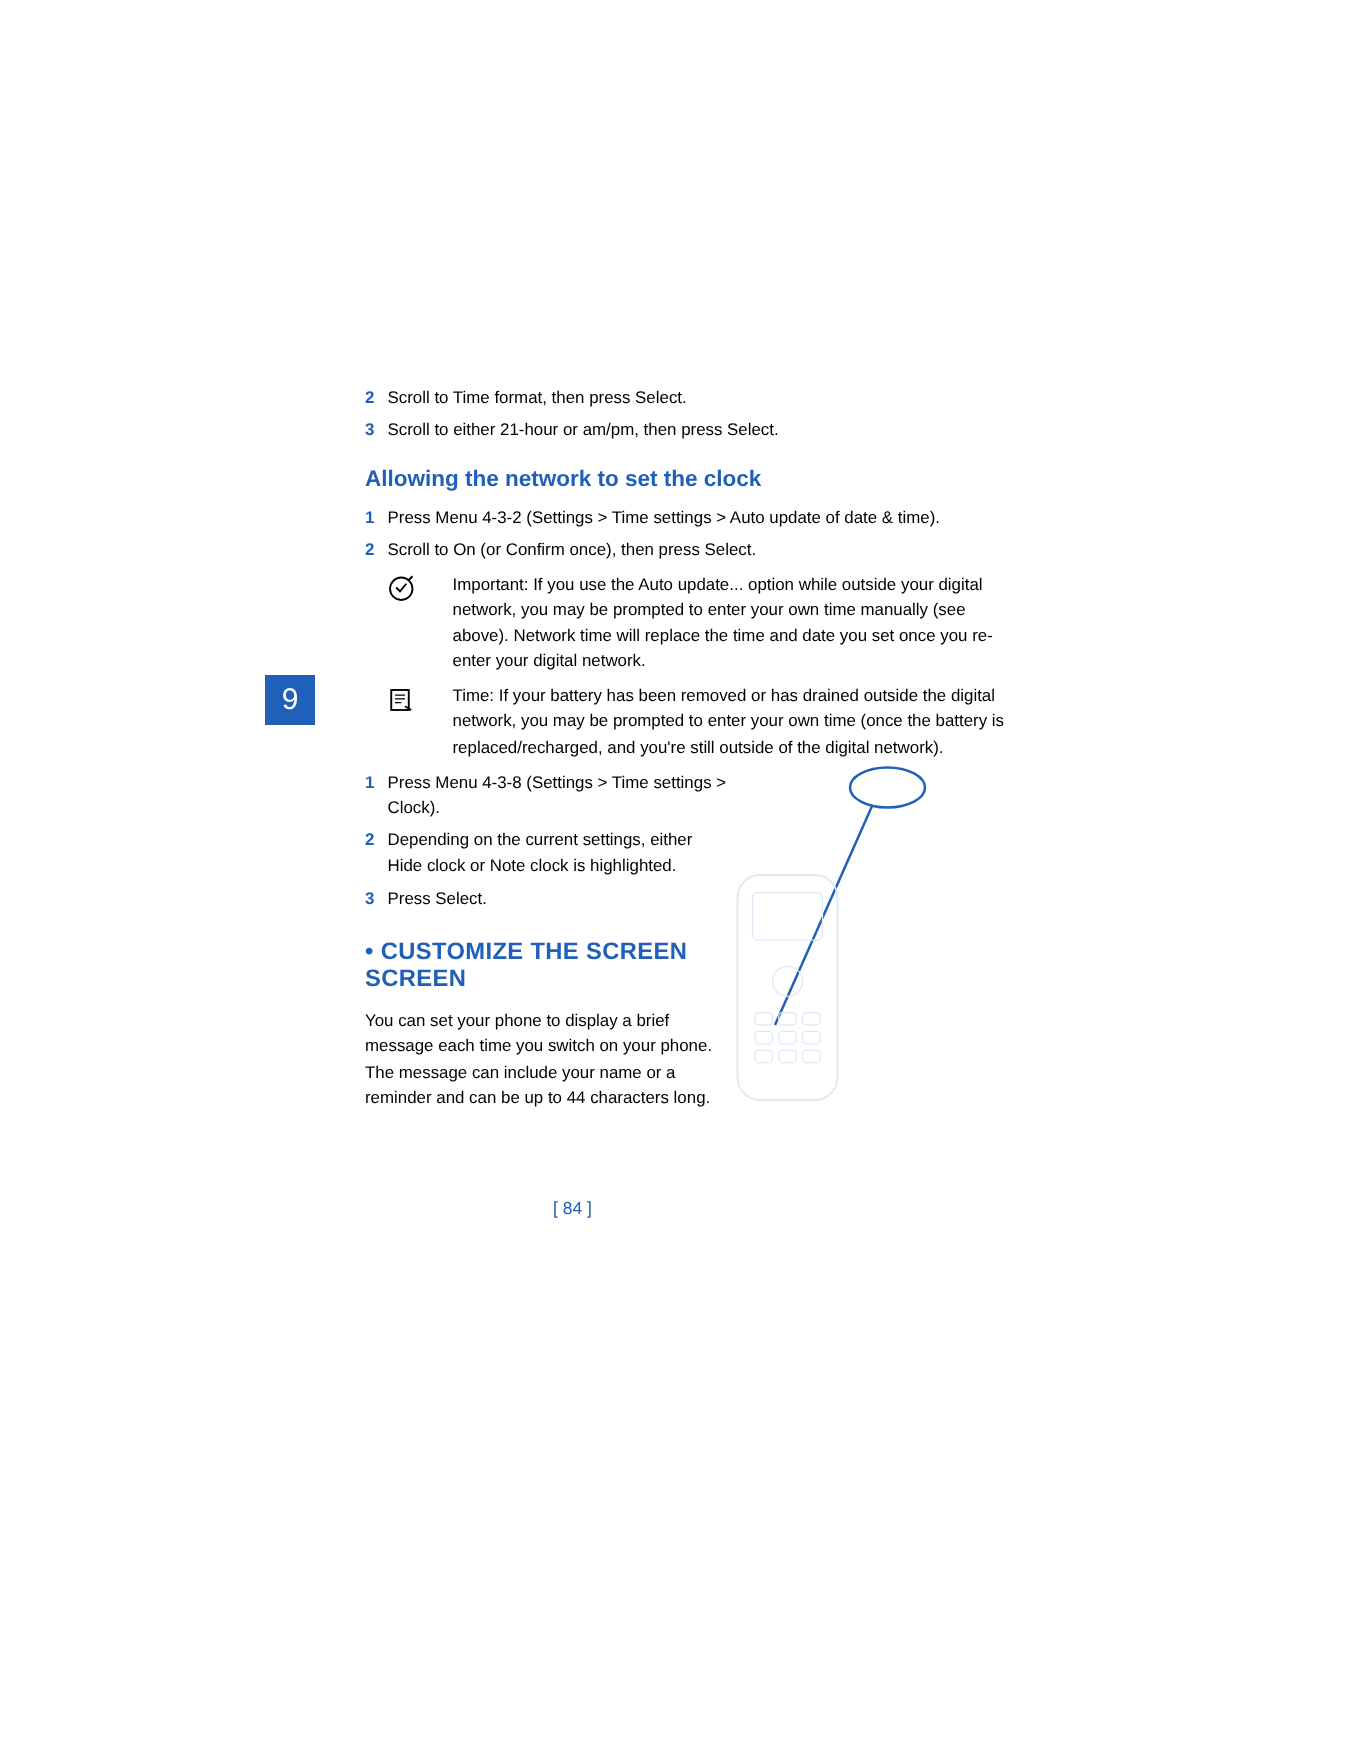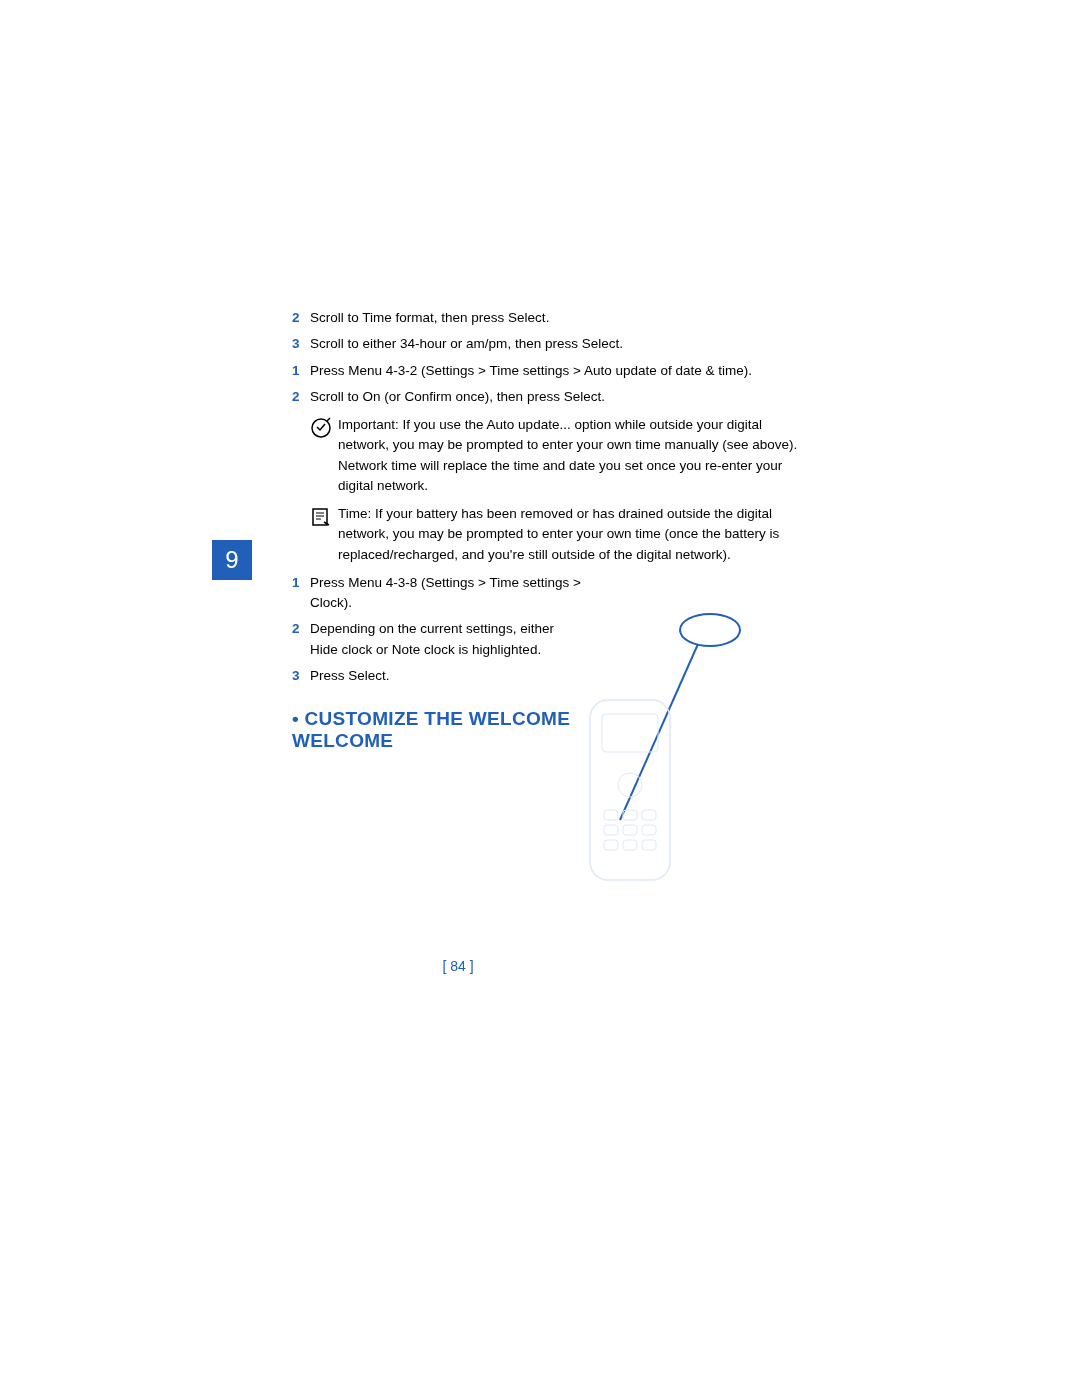--- a/index.html
+++ b/index.html
@@ -40,20 +40,21 @@
     color: #2060b8;
     font-weight: bold;
     font-size: 18px;
     margin-top: 18px;
     margin-bottom: 10px;
   }
   .note-row {
     display: flex;
     margin-top: 8px;
     margin-bottom: 8px;
+    gap: 24px;
   }
   .note-icon {
     width: 28px;
     flex-shrink: 0;
     padding-top: 2px;
   }
   .note-text {
     flex: 1;
     font-size: 13.5px;
     line-height: 1.5;
@@ -111,24 +112,25 @@
 
 <div class="content">
 
   <ul class="step-list">
     <li class="step">
       <span class="step-num">2</span>
       <span class="step-text">Scroll to <span class="bold">Time format</span>, then press <span class="bold">Select</span>.</span>
     </li>
     <li class="step">
       <span class="step-num">3</span>
-      <span class="step-text">Scroll to either <span class="bold">34-hour</span> or <span class="bold">am/pm</span>, then press <span class="bold">Select</span>.</span>
+      <span class="step-text">Scroll to either <span class="bold">21-hour</span> or <span class="bold">am/pm</span>, then press <span class="bold">Select</span>.</span>
     </li>
   </ul>
 
+  <div class="subheading">Allowing the network to set the clock</div>
 
   <ul class="step-list">
     <li class="step">
       <span class="step-num">1</span>
       <span class="step-text">Press <span class="bold">Menu 4-3-2</span> (<span class="bold">Settings &gt; Time settings &gt; Auto update of date &amp; time</span>).</span>
     </li>
     <li class="step">
       <span class="step-num">2</span>
       <span class="step-text">Scroll to <span class="bold">On</span> (or <span class="bold">Confirm once</span>), then press <span class="bold">Select</span>.</span>
     </li>
@@ -171,23 +173,24 @@
         <span class="step-num">2</span>
         <span class="step-text">Depending on the current settings, either <span class="bold">Hide clock</span> or <span class="bold">Note clock</span> is highlighted.</span>
       </li>
       <li class="step">
         <span class="step-num">3</span>
         <span class="step-text">Press <span class="bold">Select</span>.</span>
       </li>
     </ul>
 
     <div class="main-heading">
-      <span>•</span> <span>CUSTOMIZE THE WELCOME WELCOME</span>
-    </div>
-
+      <span>•</span> <span>CUSTOMIZE THE SCREEN SCREEN</span>
+    </div>
+
+    <div class="body-text">You can set your phone to display a brief message each time you switch on your phone. The message can include your name or a reminder and can be up to 44 characters long.</div>
   </div>
 
 </div>
 
 <div class="phone-illustration">
   <svg width="230" height="280" viewBox="0 0 230 280">
     <ellipse cx="130" cy="20" rx="30" ry="16" fill="none" stroke="#2060b8" stroke-width="2"></ellipse>
     <line x1="118" y1="34" x2="40" y2="210" stroke="#2060b8" stroke-width="2"></line>
 
     <rect x="10" y="90" width="80" height="180" rx="18" fill="none" stroke="#dfe8f5" stroke-width="1.5"></rect>

